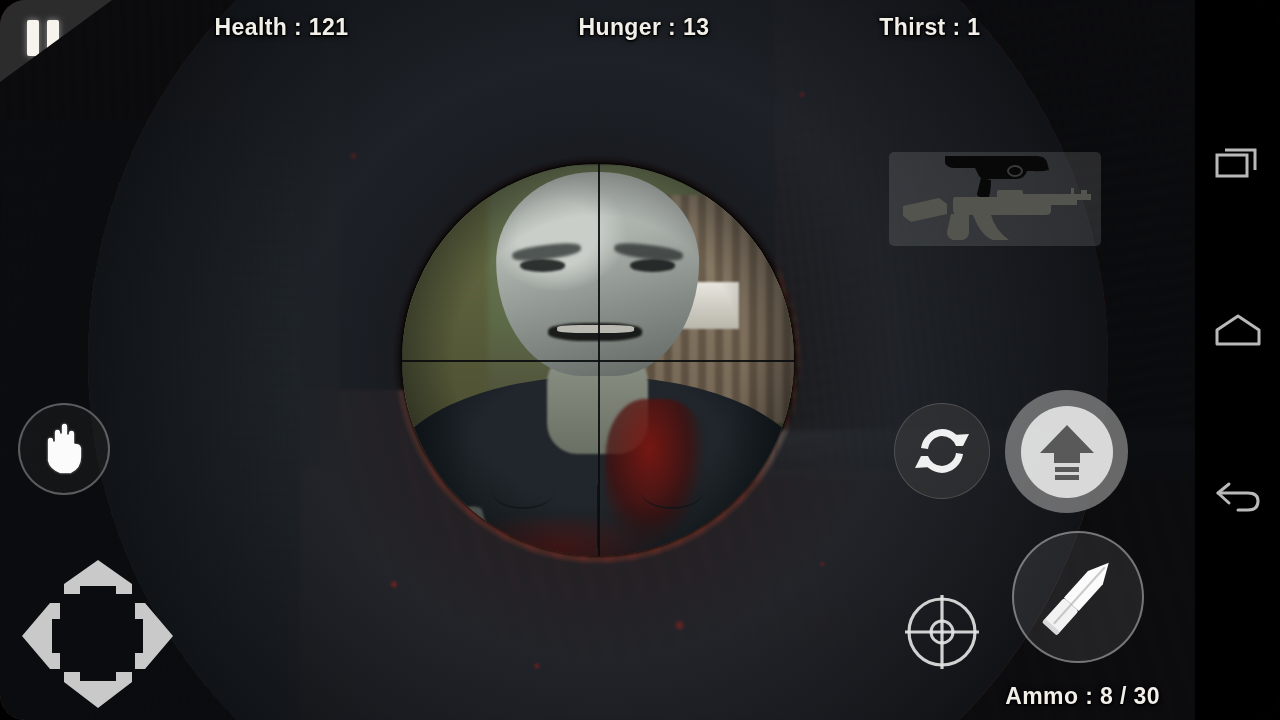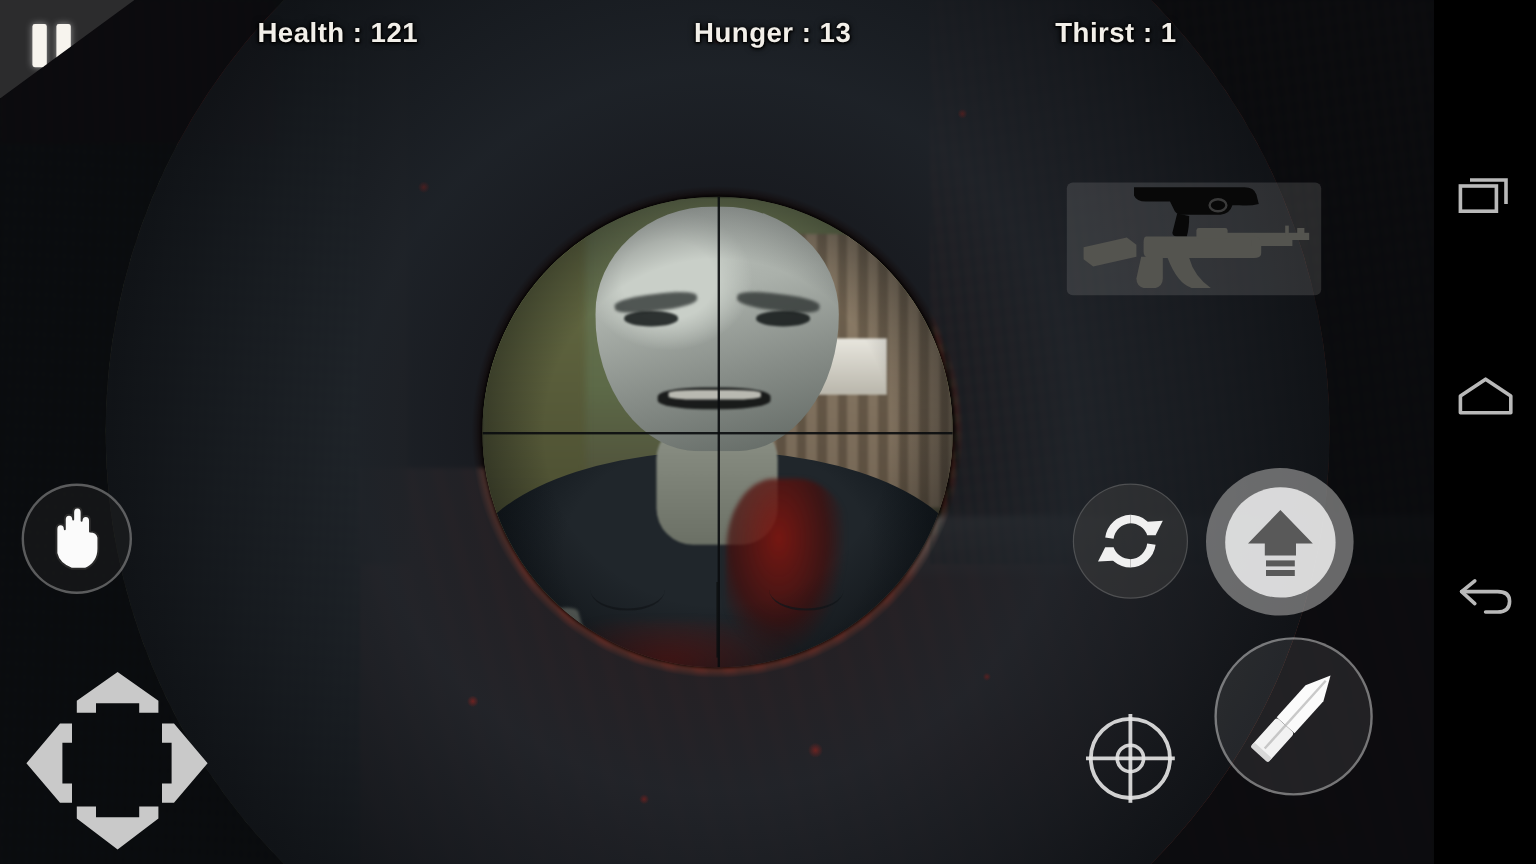--- a/index.html
+++ b/index.html
@@ -5,20 +5,21 @@
 <style>
   * { margin:0; padding:0; box-sizing:border-box; }
   html,body{
     width:1280px; height:720px; overflow:hidden;
     background:#000;
     font-family:"Liberation Sans", sans-serif;
   }
   #screen{
     position:relative; width:1280px; height:720px; overflow:hidden;
     background:#120a0a;
+    border-radius:26px;
   }
 
   
   #game{
     position:absolute; left:0; top:0; width:1195px; height:720px;
     overflow:hidden;
   }
 
   
   .world{ position:absolute; inset:0; }
@@ -390,20 +391,21 @@
         <div class="lens-vig"></div>
       </div>
     </div>
 
     <div class="hud-stats">
       <span class="stat health">Health : 121</span>
       <span class="stat hunger">Hunger : 13</span>
       <span class="stat thirst">Thirst : 1</span>
     </div>
 
+    <div class="ammo">Ammo : 8 / 30</div>
 
     <div class="pause-btn">
       <div class="pause-bars">
         <i></i>
           <i></i>
       </div>
     </div>
 
     <div class="weapon-box">
       <svg class="w-pistol" viewBox="0 0 120 44">

